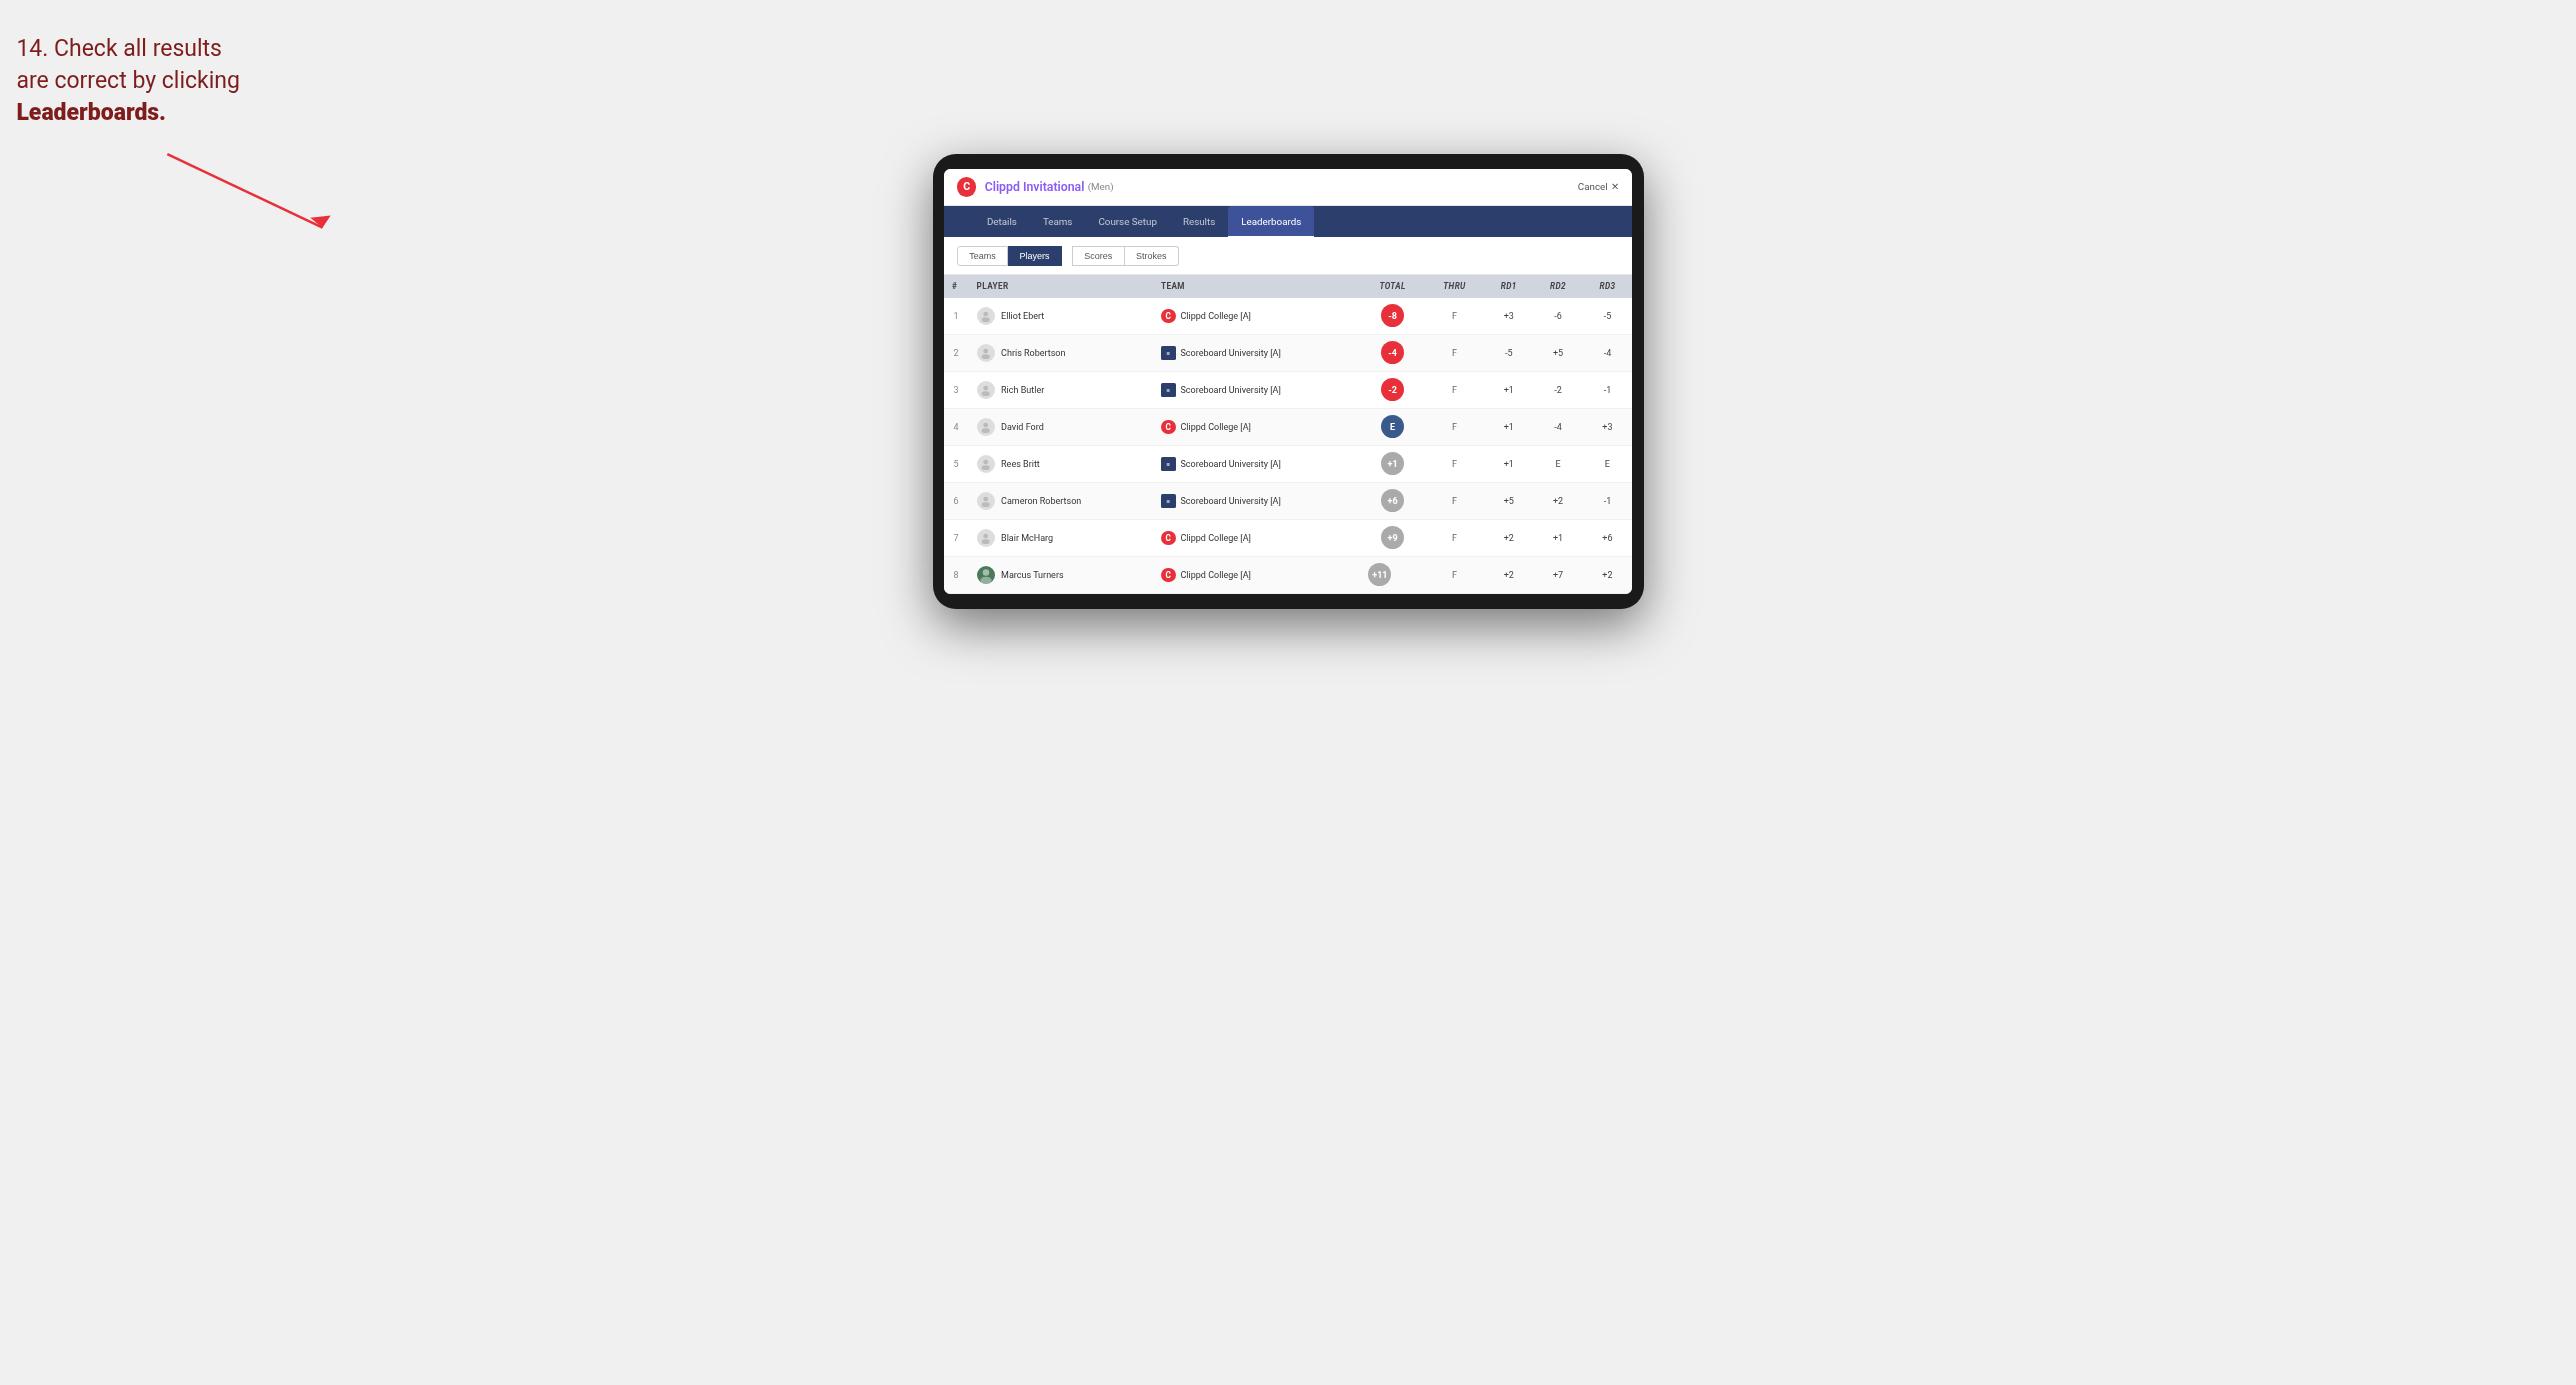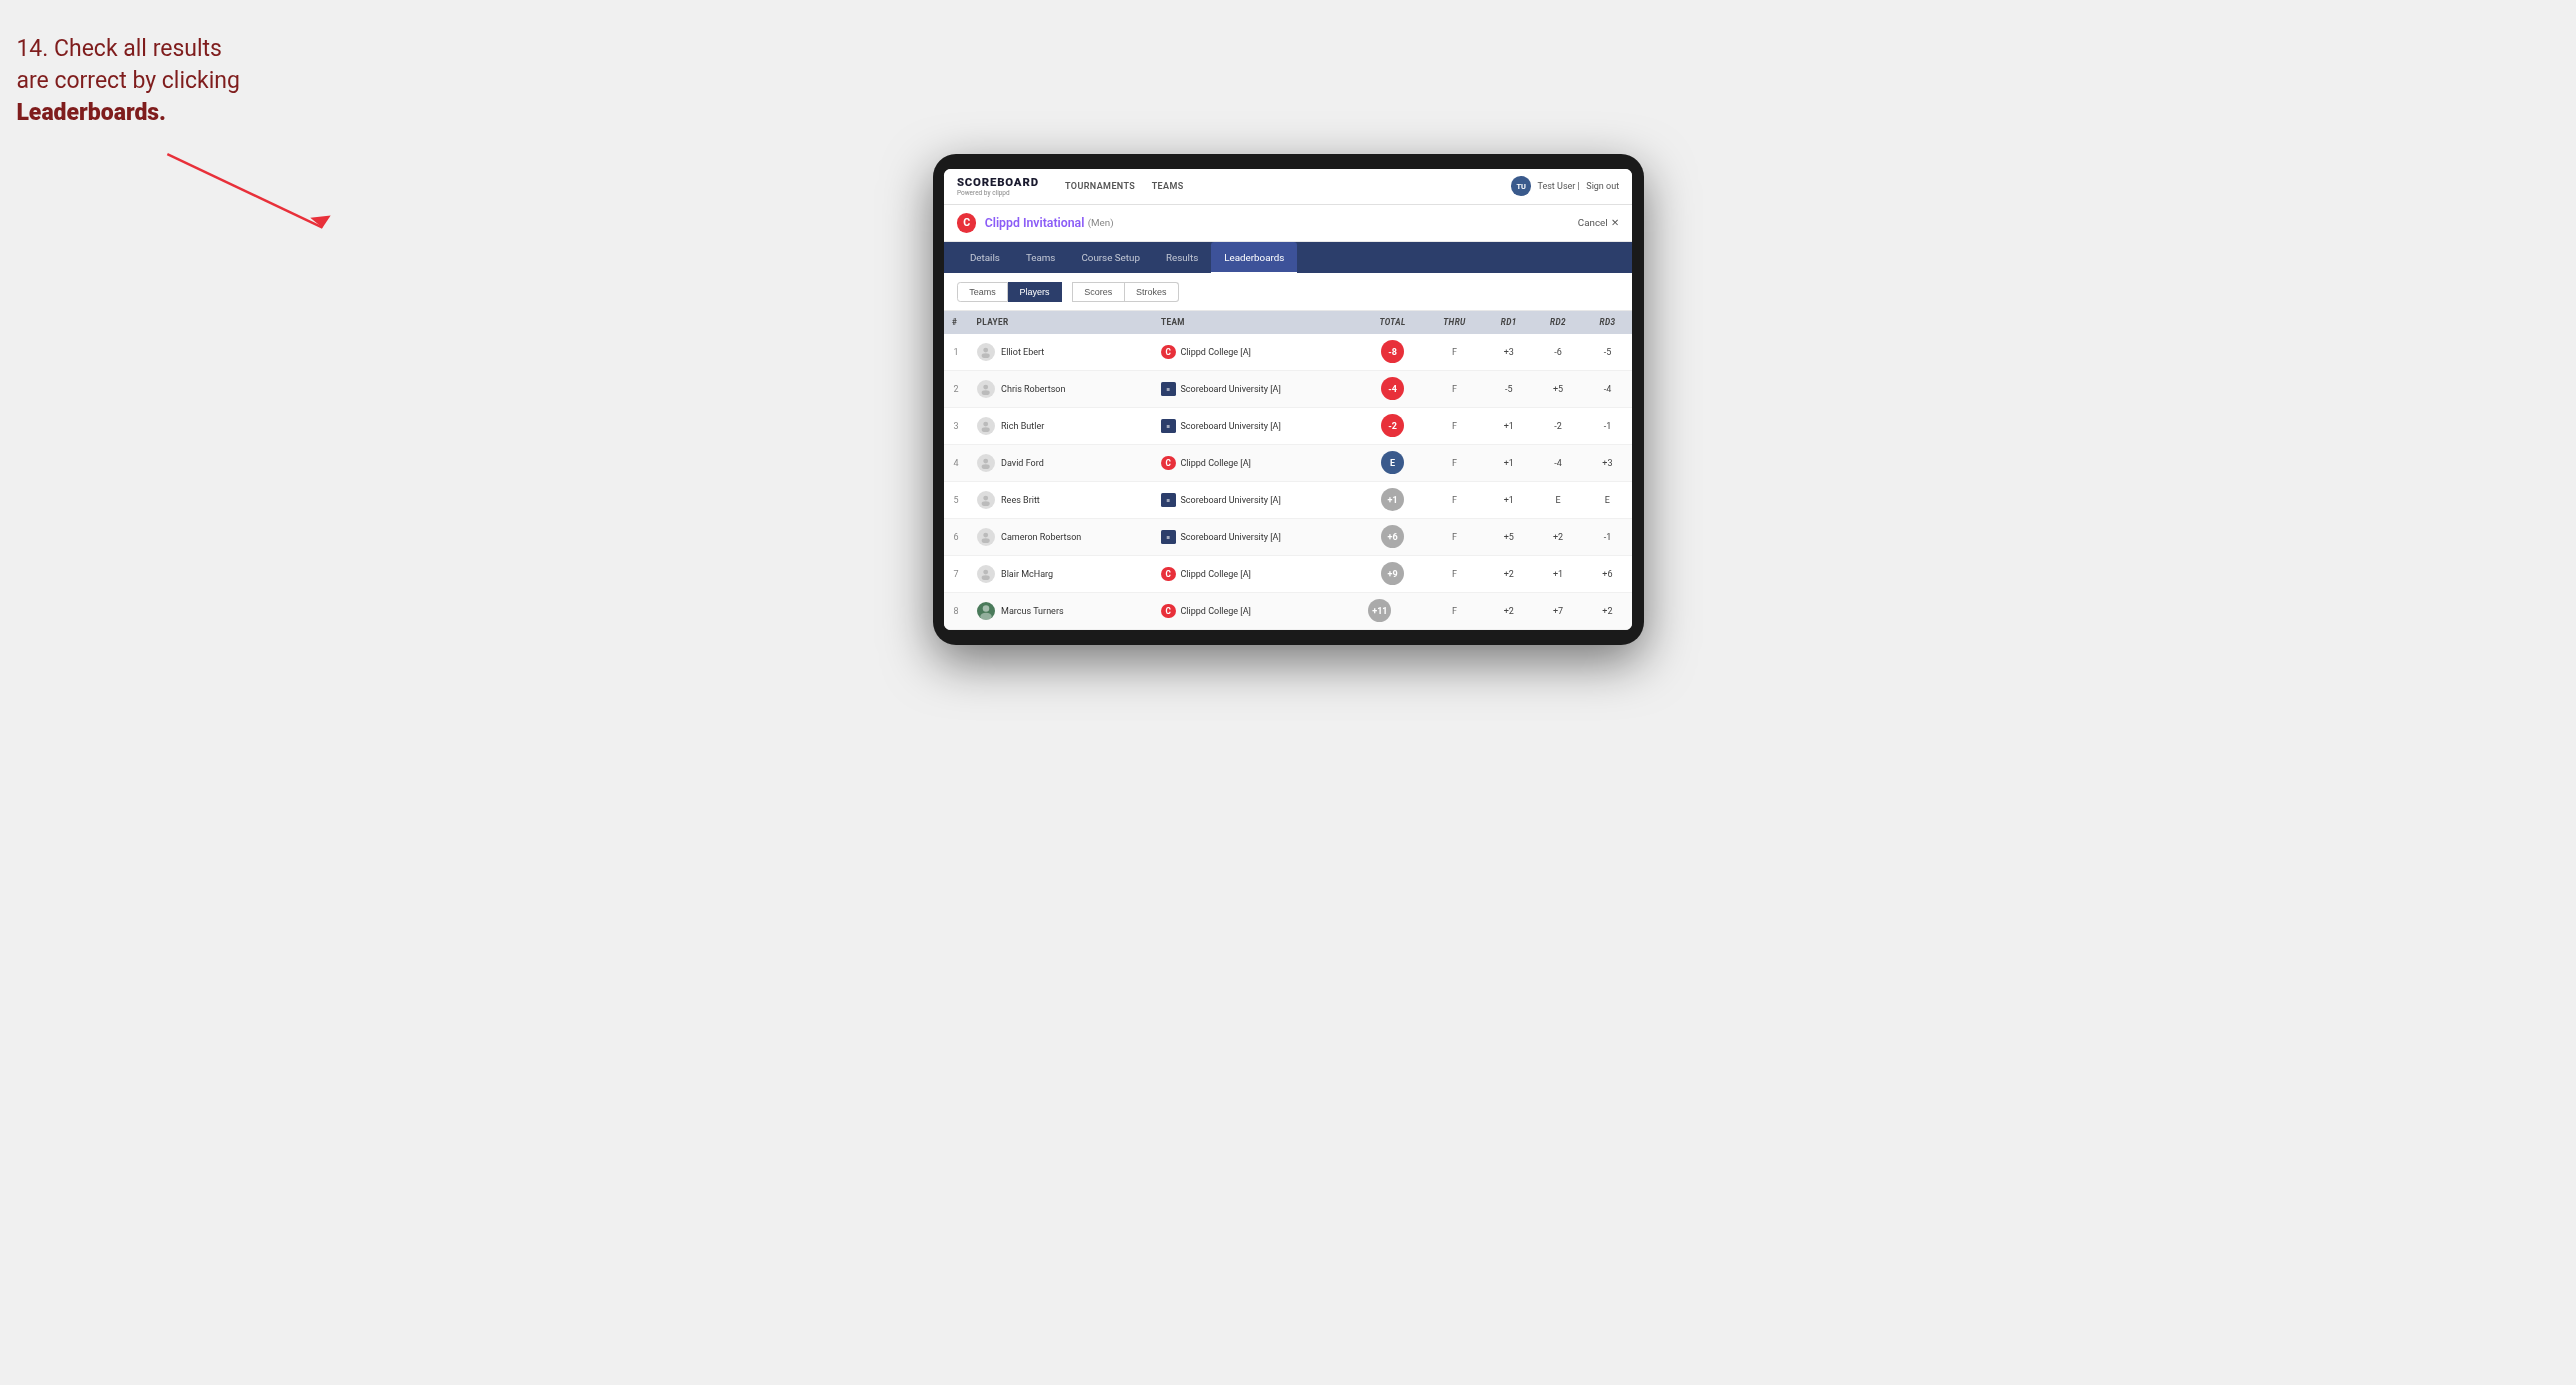--- a/index.html
+++ b/index.html
@@ -145,21 +145,21 @@
       cursor: pointer;
       display: flex;
       align-items: center;
       gap: 3.3px;
     }
 
     
     .tabs-bar {
       display: flex;
       background: #2c3e6b;
-      padding: 0 13px;
+      padding: 0 30px;
     }
     .tab-item {
       padding: 9.8px 13px;
       font-size: 9.8px;
       color: rgba(255,255,255,0.7);
       cursor: pointer;
       border-bottom: 1.6px solid transparent;
     }
     .tab-item.active {
       color: #fff;
@@ -315,35 +315,20 @@
   <div style="position:absolute; top: -8.2px; left: 143px; z-index:20; pointer-events:none;">
     <svg width="180" height="98" viewBox="0 0 220 120">
       <line x1="10" y1="10" x2="200" y2="100" stroke="#e8303a" stroke-width="3"></line>
       <polygon points="200,100 185,88 210,85" fill="#e8303a"></polygon>
     </svg>
   </div>
 
   <div class="tablet-outer">
     <div class="tablet-screen">
 
-      <div class="navbar">
-        <div class="logo-area">
-          <span class="logo-scoreboard">SCOREBOARD</span>
-          <span class="logo-sub">Powered by clippd</span>
-        </div>
-        <div class="nav-links">
-          <span class="nav-link">TOURNAMENTS</span>
-          <span class="nav-link">TEAMS</span>
-        </div>
-        <div class="nav-right">
-          <div class="user-avatar-sm">TU</div>
-          <span>Test User |</span>
-          <span class="sign-out">Sign out</span>
-        </div>
-      </div>
 
       <div class="tournament-header">
         <div class="tournament-logo">C</div>
         <span class="tournament-name">Clippd Invitational</span>
         <span class="tournament-gender">(Men)</span>
         <div class="cancel-btn">
           <span>Cancel</span>
           <span>✕</span>
         </div>
       </div>

